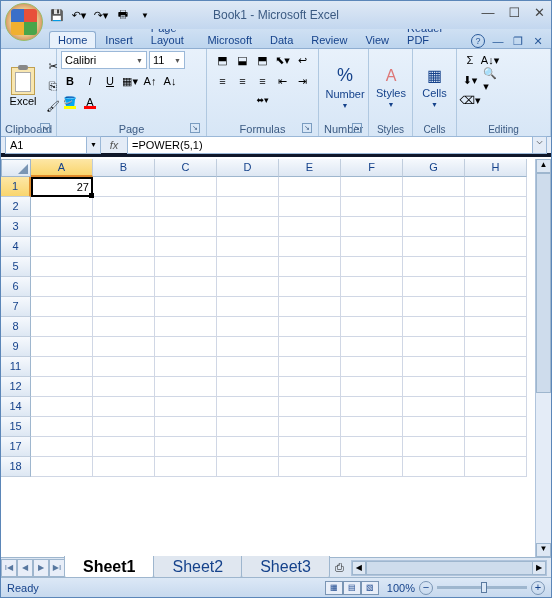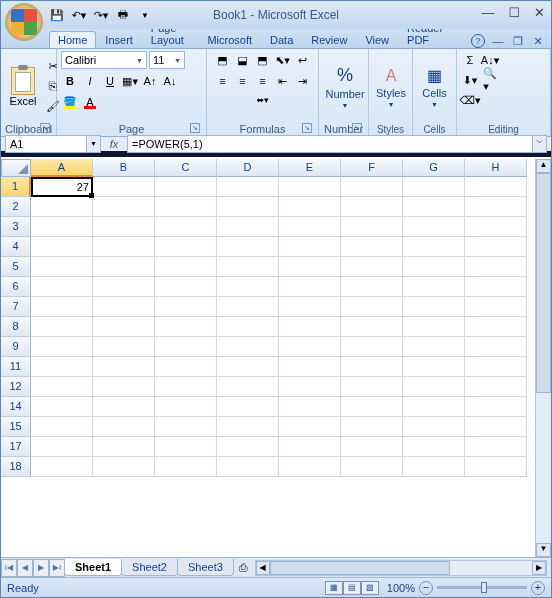--- a/index.html
+++ b/index.html
@@ -37,21 +37,21 @@
   .clipboard-icn::before{content:"";position:absolute;top:-3px;left:6px;width:10px;height:5px;background:#888;border-radius:2px;}
   .clipboard-icn::after{content:"";position:absolute;top:4px;left:3px;width:14px;height:18px;background:#fff;border:1px solid #aaa;}
   
   .combo{height:18px;border:1px solid #9bb8d8;background:#fff;display:flex;align-items:center;padding:0 3px;font-size:11px;}
   .combo .dd{margin-left:auto;font-size:7px;color:#555;}
   .sq{width:18px;height:18px;}
   
   .big-btn{width:44px;height:60px;flex-direction:column;gap:2px;font-size:10px;color:#15428b;}
   
   
-  .namebox-row{height:20px;background:#e4ecf7;border-bottom:6px solid #0f172a;display:flex;align-items:center;}
+  .namebox-row{height:20px;background:#e4ecf7;border-bottom:4px solid #0f172a;display:flex;align-items:center;}
   .namebox{width:96px;height:18px;border:1px solid #9bb8d8;background:#fff;margin-left:4px;display:flex;align-items:center;padding:0 4px;position:relative;}
   .namebox .dd{position:absolute;right:0;top:0;bottom:0;width:14px;border-left:1px solid #9bb8d8;background:#e4ecf7;text-align:center;font-size:7px;line-height:16px;}
   .fx-btns{display:flex;gap:2px;margin:0 4px;}
   .fx-btns span{width:18px;text-align:center;color:#555;cursor:pointer;font-style:italic;}
   .formula-input{flex:1;height:18px;border:1px solid #9bb8d8;background:#fff;padding:0 4px;margin-right:4px;display:flex;align-items:center;position:relative;}
   .formula-input .expand{position:absolute;right:0;top:0;bottom:0;width:14px;border-left:1px solid #9bb8d8;background:#e4ecf7;text-align:center;font-size:8px;}
   
   
   .grid-area{position:absolute;top:158px;left:0;right:0;bottom:40px;overflow:hidden;background:#fff;}
   .colhdrs{display:flex;height:18px;}
@@ -64,21 +64,21 @@
   .rowhdr{width:30px;background:linear-gradient(#f6f9fd,#dde7f3);border-right:1px solid #9eb6ce;border-bottom:1px solid #c0cddd;text-align:center;line-height:19px;color:#15428b;}
   .rowhdr.sel{background:linear-gradient(#fde7a6,#f9d56e);border-right:2px solid #e08b2c;}
   .cell{border-right:1px solid #d0d7e5;border-bottom:1px solid #d0d7e5;line-height:19px;padding:0 3px;text-align:right;background:#fff;}
   .cell.active{border:2px solid #000;padding:0 2px;line-height:17px;position:relative;}
   .cell.active::after{content:"";position:absolute;right:-3px;bottom:-3px;width:5px;height:5px;background:#000;}
   
   
   .sheetbar{position:absolute;left:0;right:0;bottom:20px;height:20px;background:#dde7f3;border-top:1px solid #9eb6ce;display:flex;align-items:center;}
   .navbtns{display:flex;gap:0;}
   .navbtns span{width:16px;height:18px;border:1px solid #9eb6ce;background:#e8eef8;text-align:center;line-height:16px;font-size:8px;cursor:pointer;color:#5878a0;}
-  .sheettab{padding:2px 10px;background:#e0e7f0;border:1px solid #9eb6ce;border-top:none;margin-left:-1px;cursor:pointer;color:#15428b;border-radius:0 0 4px 4px;font-size:11px;}
+  .sheettab{padding:2px 18px;background:#e0e7f0;border:1px solid #9eb6ce;border-top:none;margin-left:-1px;cursor:pointer;color:#15428b;border-radius:0 0 4px 4px;font-size:16px;}
   .sheettab.active{background:#fff;font-weight:bold;color:#000;}
   .hscroll{flex:1;height:16px;margin:0 4px;background:#e4ecf7;border:1px solid #b0c4dc;position:relative;}
   .hscroll .thumb{position:absolute;left:14px;top:0;bottom:0;width:180px;background:#cedcec;border:1px solid #9eb6ce;}
   .hscroll .arr{position:absolute;top:0;bottom:0;width:14px;background:#dde7f3;border:1px solid #9eb6ce;text-align:center;font-size:8px;line-height:12px;}
   
   
   .statusbar{position:absolute;left:0;right:0;bottom:0;height:20px;background:linear-gradient(#dce8f6,#c7d9ee);border-top:1px solid #9eb6ce;display:flex;align-items:center;padding:0 6px;color:#15428b;}
   .viewbtns{margin-left:auto;display:flex;gap:0;}
   .viewbtns span{width:18px;height:14px;border:1px solid #7a95b4;background:#e8eef8;cursor:pointer;display:inline-flex;align-items:center;justify-content:center;font-size:8px;}
   .zoom{display:flex;align-items:center;gap:4px;margin-left:8px;}

